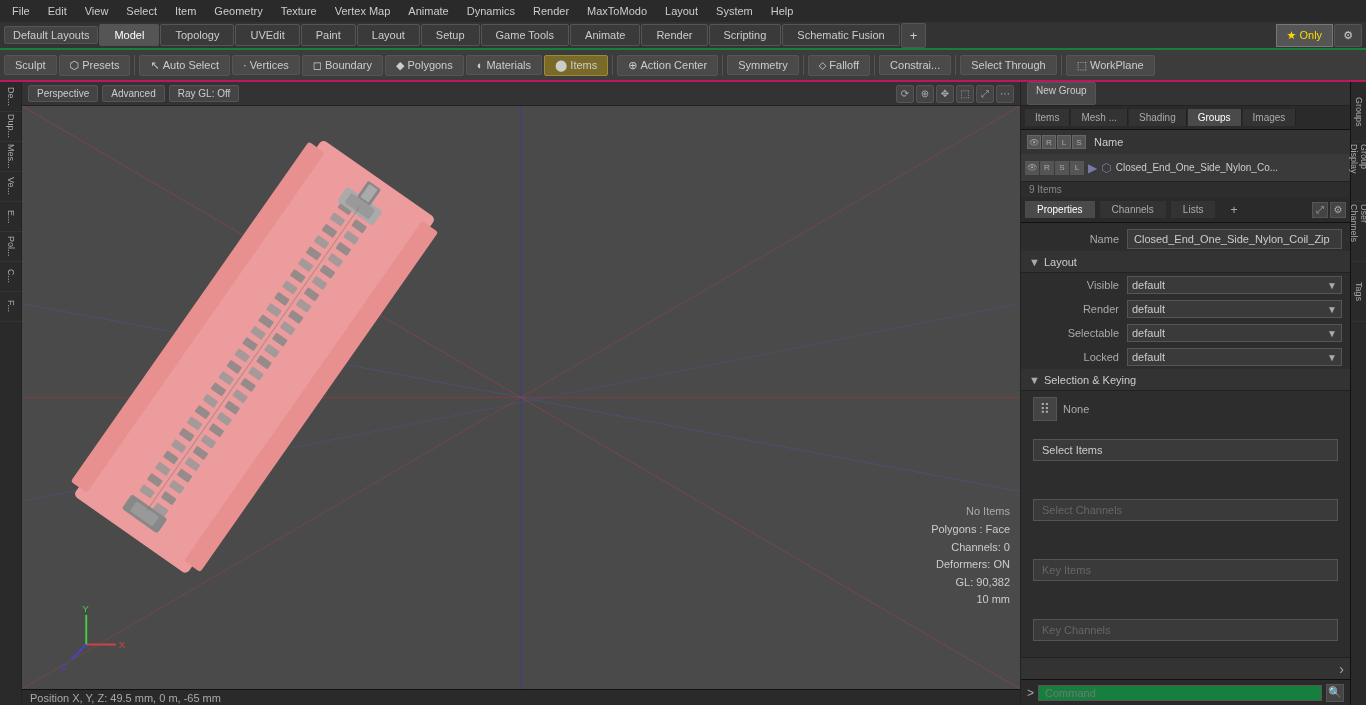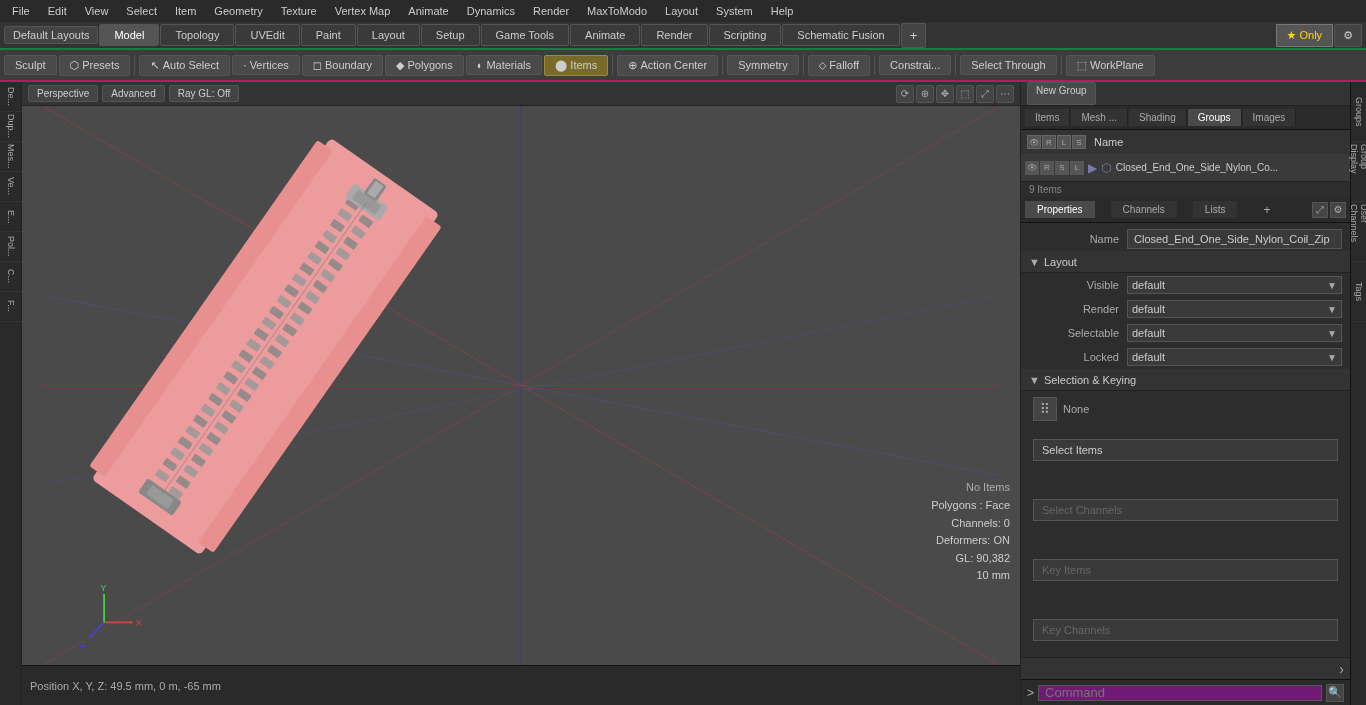--- a/index.html
+++ b/index.html
@@ -37,21 +37,21 @@
     .vp-hbtn { background: #444; border: 1px solid #555; color: #ccc; padding: 2px 8px; font-size: 10px; cursor: pointer; border-radius: 2px; }
     .vp-icons { display: flex; gap: 2px; margin-left: auto; }
     .vp-icon { width: 18px; height: 18px; background: #444; border: 1px solid #555; color: #aaa; display: flex; align-items: center; justify-content: center; font-size: 10px; cursor: pointer; border-radius: 2px; }
     #viewport { flex: 1; background: #4a4a4a; position: relative; overflow: hidden; }
 
     
     #vp-info { position: absolute; bottom: 80px; right: 10px; text-align: right; color: #ccc; font-size: 11px; line-height: 1.6; }
     #vp-info .no-items { color: #aaa; margin-top: 26px; }
 
     
-    #statusbar { background: #2a2a2a; height: 40px; display: flex; align-items: center; padding: 0 8px; flex-shrink: 0; border-top: 1px solid #111; }
+    #statusbar { background: #2a2a2a; height: 16px; display: flex; align-items: center; padding: 0 8px; flex-shrink: 0; border-top: 1px solid #111; }
     .status-pos { color: #aaa; font-size: 11px; }
 
     
     #right-panel { width: 330px; background: #2d2d2d; display: flex; flex-direction: column; border-left: 1px solid #222; flex-shrink: 0; }
 
     
     #groups-topbar { background: #333; height: 24px; display: flex; padding: 0 6px; gap: 4px; border-bottom: 1px solid #222; flex-shrink: 0; }
     .groups-tab-btn { background: #4a4a4a; border: 1px solid #555; color: #ccc; padding: 2px 8px; font-size: 10px; cursor: pointer; border-radius: 2px; }
 
     
@@ -68,21 +68,21 @@
     
     #group-list { background: #2d2d2d; flex-shrink: 0; }
     .group-item { display: flex; align-items: center; padding: 2px 4px; height: 28px; border-bottom: 1px solid #222; background: #3a3a3a; }
     .group-item-icons { display: flex; gap: 1px; margin-right: 4px; }
     .g-eye { width: 14px; height: 14px; background: #555; display: flex; align-items: center; justify-content: center; font-size: 8px; color: #aaa; cursor: pointer; }
     .g-folder-icon { color: #7a7aaa; font-size: 12px; margin-right: 4px; }
     .group-item-name { color: #ccc; font-size: 10px; flex: 1; overflow: hidden; text-overflow: ellipsis; white-space: nowrap; }
 
     
     #props-panel { background: #2d2d2d; flex: 1; display: flex; flex-direction: column; overflow: hidden; }
-    #props-tabs { background: #2a2a2a; height: 26px; display: flex; align-items: center; padding: 0 4px; gap: 16px; border-bottom: 1px solid #111; flex-shrink: 0; }
+    #props-tabs { background: #2a2a2a; height: 26px; display: flex; align-items: center; padding: 0 4px; gap: 5px; border-bottom: 1px solid #111; flex-shrink: 0; }
     .p-tab { padding: 3px 12px; background: #333; color: #aaa; font-size: 10px; cursor: pointer; }
     .p-tab.active { background: #4a4a4a; color: #fff; }
     .p-tab-plus { padding: 3px 8px; color: #aaa; font-size: 12px; cursor: pointer; margin-left: 2px; }
     .p-tab-expand { margin-left: auto; display: flex; gap: 2px; }
     .p-tab-icon { width: 16px; height: 16px; background: #444; border: 1px solid #555; color: #aaa; display: flex; align-items: center; justify-content: center; font-size: 10px; cursor: pointer; }
 
     
     #props-content { flex: 1; overflow-y: auto; padding: 4px 0; }
     .prop-row { display: flex; align-items: center; height: 24px; padding: 0 8px; }
     .prop-label { color: #aaa; font-size: 11px; text-align: right; width: 90px; margin-right: 8px; flex-shrink: 0; }
@@ -101,21 +101,21 @@
     .sk-btn.disabled { color: #666; cursor: default; }
     .sk-btn-row { padding: 16px 8px; margin-bottom: 3px; }
 
     
     #bottom-expand { background: #333; height: 22px; display: flex; align-items: center; justify-content: flex-end; padding: 0 6px; border-top: 1px solid #222; flex-shrink: 0; }
     .expand-arrow { color: #aaa; font-size: 14px; cursor: pointer; }
 
     
     #command-bar { background: #2a2a2a; height: 26px; display: flex; align-items: center; padding: 0 6px; gap: 4px; border-top: 1px solid #111; flex-shrink: 0; }
     .cmd-arrow { color: #aaa; font-size: 12px; }
-    .cmd-input { flex: 1; background: #701a75; border: 1px solid #555; color: #ccc; padding: 2px 6px; font-size: 13px; height: 16px; }
+    .cmd-input { flex: 1; background: #15803d; border: 1px solid #555; color: #ccc; padding: 2px 6px; font-size: 11px; height: 16px; }
     .cmd-search { width: 18px; height: 18px; background: #444; border: 1px solid #555; color: #aaa; display: flex; align-items: center; justify-content: center; font-size: 11px; cursor: pointer; }
 
     
     #right-vtabs { width: 16px; background: #2a2a2a; display: flex; flex-direction: column; border-left: 1px solid #111; flex-shrink: 0; }
     .rvtab { height: 60px; display: flex; align-items: center; justify-content: center; color: #aaa; font-size: 9px; writing-mode: vertical-rl; text-orientation: mixed; cursor: pointer; border-bottom: 1px solid #333; padding: 2px; }
 
     
     #zipper-svg { position: absolute; top: 0; left: 0; width: 100%; height: 100%; }
 
     

